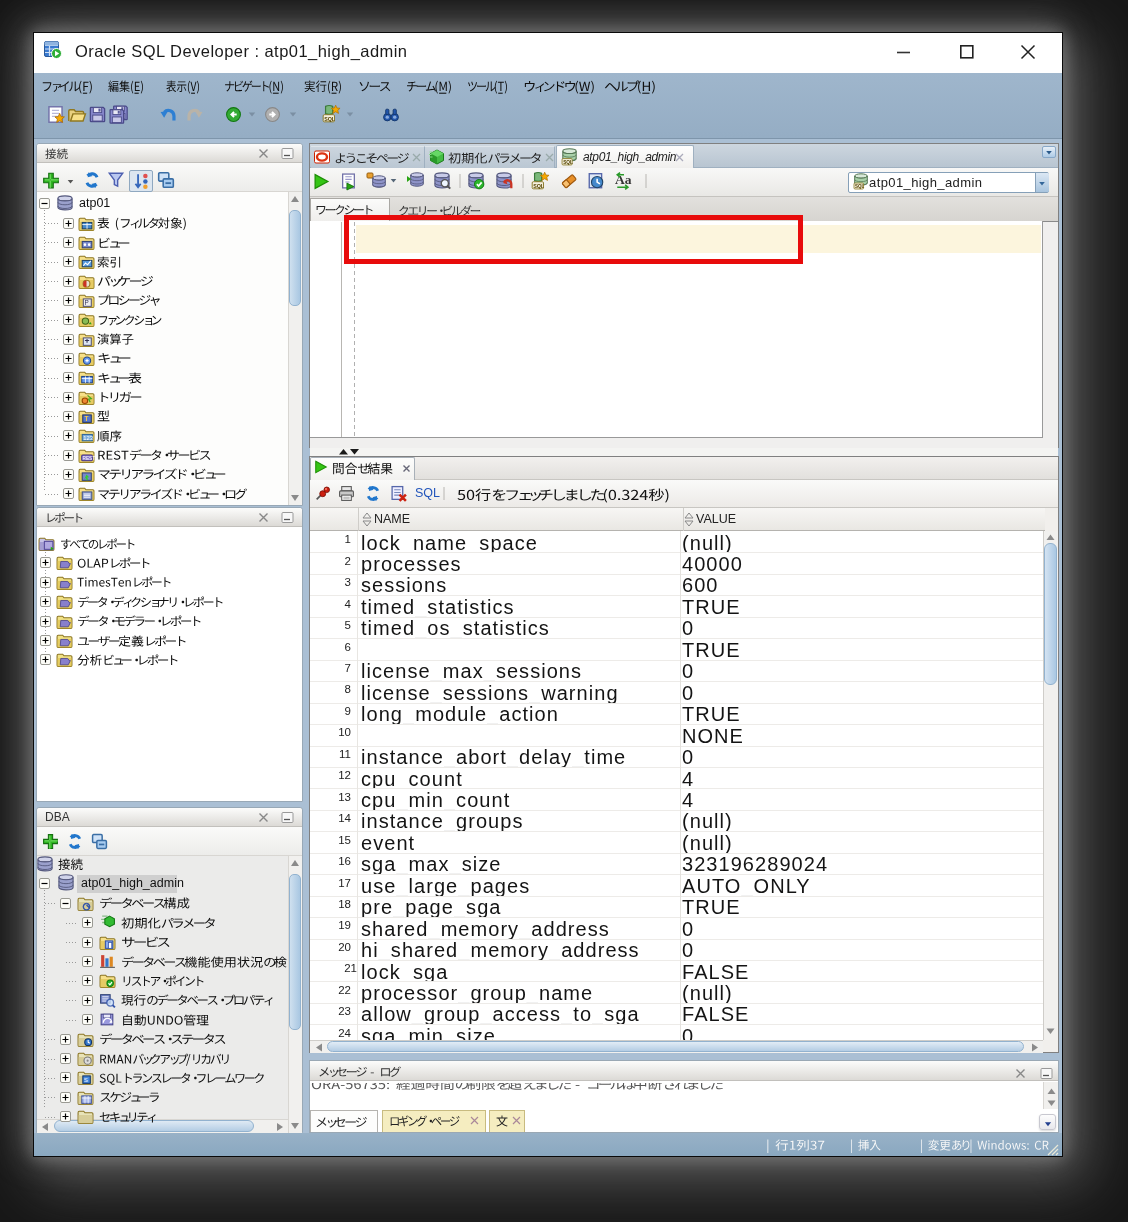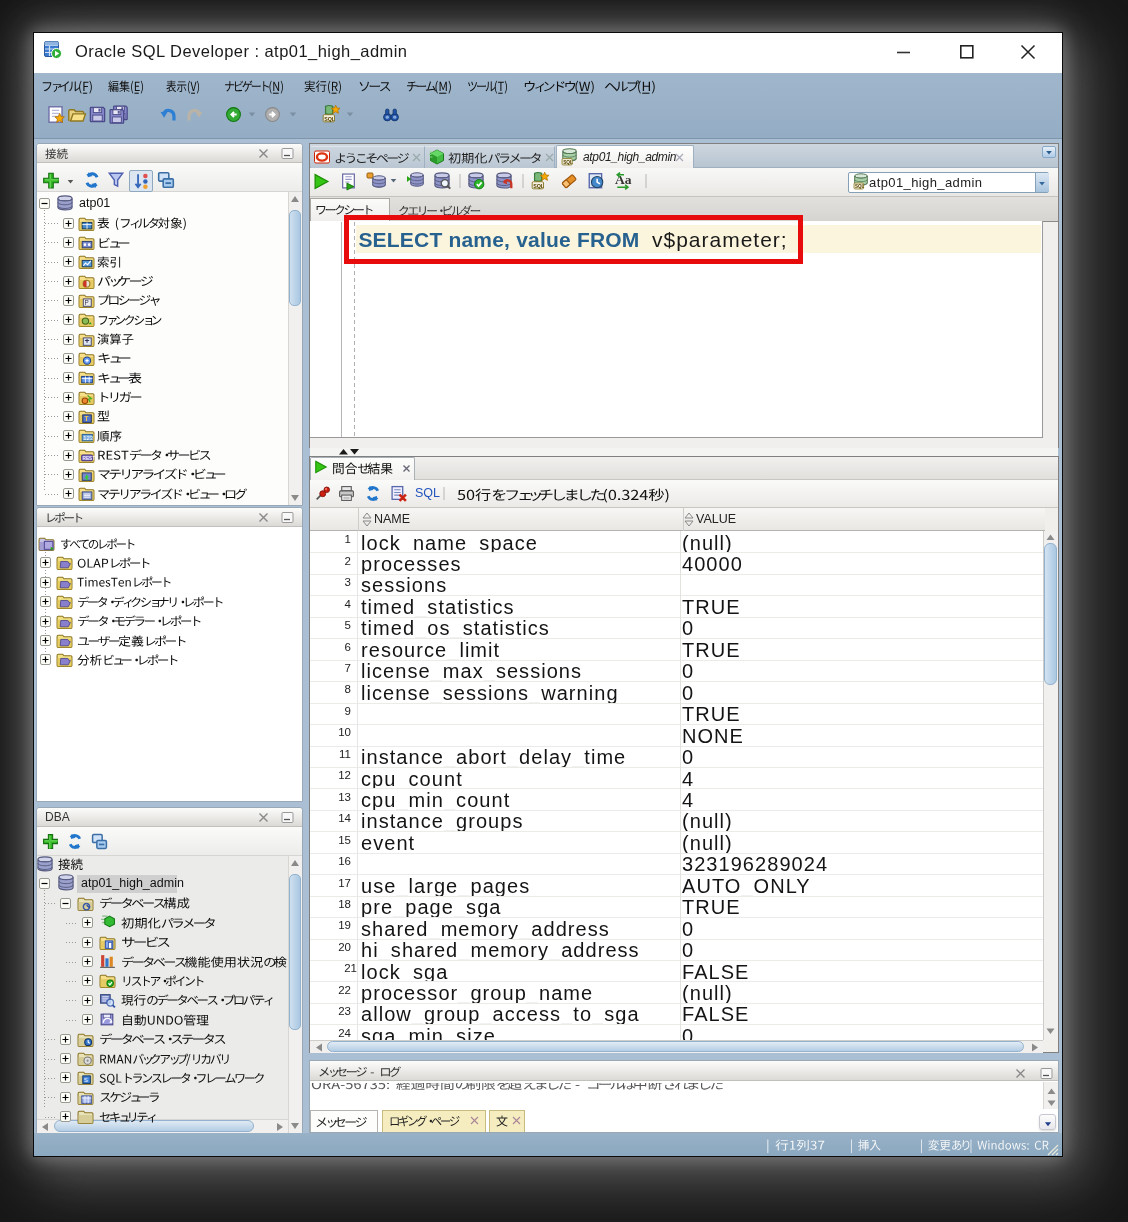--- a/index.html
+++ b/index.html
@@ -1501,21 +1501,20 @@
           <use href="#g3" x="4500"></use>
           <use href="#g128" x="5300"></use>
           <use href="#g16" x="6100"></use>
         </g>
       </svg></div>
     <div style="position:absolute;left:310px;top:221px;width:748px;height:227px;background:#f0efee;border-top:1px solid #8a8a8a;"></div>
     <div style="position:absolute;left:310px;top:221px;width:733px;height:217px;background:#ffffff;border-right:1px solid #999;border-bottom:1px solid #999;"></div>
     <div style="position:absolute;left:310px;top:222px;width:32px;height:215px;background:#ffffff;border-right:1px solid #b8b6b2;"></div>
     <div style="position:absolute;left:354px;top:222px;width:1px;height:215px;background-image:linear-gradient(#b0b0b0 55%,transparent 55%);background-size:1px 7px;"></div>
     <div style="position:absolute;left:356px;top:225px;width:685px;height:28px;background:#fcf5dd;"></div>
-    <div style="position:absolute;left:358.4px;top:240.5px;transform:translateY(-54%);font:normal 21px 'Liberation Sans',sans-serif;color:#1a1a1a;white-space:pre;line-height:normal;"><span style="color:#27618f;font-weight:bold;letter-spacing:0.2px">SELECT name, value FROM</span><span style="letter-spacing:1.0px;margin-left:12.4px">v$parameter;</span></div>
     <div style="position:absolute;left:344px;top:215px;width:459px;height:49px;border:5.5px solid #e80b0b;"></div>
     <div style="position:absolute;left:310px;top:448px;width:748px;height:8px;background:#f4f4f2;"></div>
     <svg style="position:absolute;left:339px;top:449px;overflow:visible;" width="20" height="6" viewBox="0 0 20 6">
       <path d="M4.5 0 L9 5.5 L0 5.5 Z" fill="#1a1a1a"></path>
       <path d="M11 0 L20 0 L15.5 5.5 Z" fill="#1a1a1a"></path>
     </svg>
     <div style="position:absolute;left:309px;top:456px;width:750px;height:597px;background:#f1efec;border:1px solid #808080;"></div>
     <div style="position:absolute;left:310px;top:457px;width:748px;height:23px;background:linear-gradient(#f2f0ee,#e2e0dd);border-bottom:1px solid #c8c6c2;"></div>
     <div style="position:absolute;left:310px;top:457px;width:105px;height:23px;background:linear-gradient(#fdfdfc,#f2f1ef);border:1px solid #a8b0b8;border-bottom:none;border-radius:2px 2px 0 0;"></div>
     <svg style="position:absolute;left:313px;top:460px;overflow:visible;" width="16" height="14" viewBox="0 0 16 16">
@@ -1604,42 +1603,43 @@
     <div style="position:absolute;left:351px;top:539.3px;transform:translateY(-54%);font:normal 11.5px 'Liberation Sans',sans-serif;color:#222;white-space:pre;line-height:normal;transform:translate(-100%,-54%);">1</div>
     <div style="position:absolute;left:361px;top:532.5px;width:320px;height:20px;overflow:hidden;font:20px 'Liberation Sans',sans-serif;letter-spacing:1.05px;color:#141414;line-height:21.5px;white-space:pre">lock_name_space</div>
     <div style="position:absolute;left:682px;top:532.5px;width:280px;height:20px;overflow:hidden;font:20px 'Liberation Sans',sans-serif;letter-spacing:1.05px;color:#141414;line-height:21.5px;white-space:pre">(null)</div>
     <div style="position:absolute;left:310px;top:552px;width:735px;height:1px;background:#edebe8;"></div>
     <div style="position:absolute;left:351px;top:560.75px;transform:translateY(-54%);font:normal 11.5px 'Liberation Sans',sans-serif;color:#222;white-space:pre;line-height:normal;transform:translate(-100%,-54%);">2</div>
     <div style="position:absolute;left:361px;top:554.0px;width:320px;height:20px;overflow:hidden;font:20px 'Liberation Sans',sans-serif;letter-spacing:1.05px;color:#141414;line-height:21.5px;white-space:pre">processes</div>
     <div style="position:absolute;left:682px;top:554.0px;width:280px;height:20px;overflow:hidden;font:20px 'Liberation Sans',sans-serif;letter-spacing:1.05px;color:#141414;line-height:21.5px;white-space:pre">40000</div>
     <div style="position:absolute;left:310px;top:574px;width:735px;height:1px;background:#edebe8;"></div>
     <div style="position:absolute;left:351px;top:582.1999999999999px;transform:translateY(-54%);font:normal 11.5px 'Liberation Sans',sans-serif;color:#222;white-space:pre;line-height:normal;transform:translate(-100%,-54%);">3</div>
     <div style="position:absolute;left:361px;top:575.4px;width:320px;height:20px;overflow:hidden;font:20px 'Liberation Sans',sans-serif;letter-spacing:1.05px;color:#141414;line-height:21.5px;white-space:pre">sessions</div>
+    <div style="position:absolute;left:682px;top:575.4px;width:280px;height:20px;overflow:hidden;font:20px 'Liberation Sans',sans-serif;letter-spacing:1.05px;color:#141414;line-height:21.5px;white-space:pre">600</div>
     <div style="position:absolute;left:310px;top:595px;width:735px;height:1px;background:#edebe8;"></div>
     <div style="position:absolute;left:351px;top:603.65px;transform:translateY(-54%);font:normal 11.5px 'Liberation Sans',sans-serif;color:#222;white-space:pre;line-height:normal;transform:translate(-100%,-54%);">4</div>
     <div style="position:absolute;left:361px;top:596.9px;width:320px;height:20px;overflow:hidden;font:20px 'Liberation Sans',sans-serif;letter-spacing:1.05px;color:#141414;line-height:21.5px;white-space:pre">timed_statistics</div>
     <div style="position:absolute;left:682px;top:596.9px;width:280px;height:20px;overflow:hidden;font:20px 'Liberation Sans',sans-serif;letter-spacing:1.05px;color:#141414;line-height:21.5px;white-space:pre">TRUE</div>
     <div style="position:absolute;left:310px;top:617px;width:735px;height:1px;background:#edebe8;"></div>
     <div style="position:absolute;left:351px;top:625.0999999999999px;transform:translateY(-54%);font:normal 11.5px 'Liberation Sans',sans-serif;color:#222;white-space:pre;line-height:normal;transform:translate(-100%,-54%);">5</div>
     <div style="position:absolute;left:361px;top:618.3px;width:320px;height:20px;overflow:hidden;font:20px 'Liberation Sans',sans-serif;letter-spacing:1.05px;color:#141414;line-height:21.5px;white-space:pre">timed_os_statistics</div>
     <div style="position:absolute;left:682px;top:618.3px;width:280px;height:20px;overflow:hidden;font:20px 'Liberation Sans',sans-serif;letter-spacing:1.05px;color:#141414;line-height:21.5px;white-space:pre">0</div>
     <div style="position:absolute;left:310px;top:638px;width:735px;height:1px;background:#edebe8;"></div>
     <div style="position:absolute;left:351px;top:646.55px;transform:translateY(-54%);font:normal 11.5px 'Liberation Sans',sans-serif;color:#222;white-space:pre;line-height:normal;transform:translate(-100%,-54%);">6</div>
-    <div style="position:absolute;left:361px;top:639.8px;width:320px;height:20px;overflow:hidden;font:20px 'Liberation Sans',sans-serif;letter-spacing:1.05px;color:#141414;line-height:21.5px;white-space:pre">resource_limit</div>
     <div style="position:absolute;left:682px;top:639.8px;width:280px;height:20px;overflow:hidden;font:20px 'Liberation Sans',sans-serif;letter-spacing:1.05px;color:#141414;line-height:21.5px;white-space:pre">TRUE</div>
     <div style="position:absolute;left:310px;top:660px;width:735px;height:1px;background:#edebe8;"></div>
     <div style="position:absolute;left:351px;top:668.0px;transform:translateY(-54%);font:normal 11.5px 'Liberation Sans',sans-serif;color:#222;white-space:pre;line-height:normal;transform:translate(-100%,-54%);">7</div>
     <div style="position:absolute;left:361px;top:661.2px;width:320px;height:20px;overflow:hidden;font:20px 'Liberation Sans',sans-serif;letter-spacing:1.05px;color:#141414;line-height:21.5px;white-space:pre">license_max_sessions</div>
     <div style="position:absolute;left:682px;top:661.2px;width:280px;height:20px;overflow:hidden;font:20px 'Liberation Sans',sans-serif;letter-spacing:1.05px;color:#141414;line-height:21.5px;white-space:pre">0</div>
     <div style="position:absolute;left:310px;top:681px;width:735px;height:1px;background:#edebe8;"></div>
     <div style="position:absolute;left:351px;top:689.4499999999999px;transform:translateY(-54%);font:normal 11.5px 'Liberation Sans',sans-serif;color:#222;white-space:pre;line-height:normal;transform:translate(-100%,-54%);">8</div>
     <div style="position:absolute;left:361px;top:682.6px;width:320px;height:20px;overflow:hidden;font:20px 'Liberation Sans',sans-serif;letter-spacing:1.05px;color:#141414;line-height:21.5px;white-space:pre">license_sessions_warning</div>
     <div style="position:absolute;left:682px;top:682.6px;width:280px;height:20px;overflow:hidden;font:20px 'Liberation Sans',sans-serif;letter-spacing:1.05px;color:#141414;line-height:21.5px;white-space:pre">0</div>
     <div style="position:absolute;left:310px;top:703px;width:735px;height:1px;background:#edebe8;"></div>
     <div style="position:absolute;left:351px;top:710.9px;transform:translateY(-54%);font:normal 11.5px 'Liberation Sans',sans-serif;color:#222;white-space:pre;line-height:normal;transform:translate(-100%,-54%);">9</div>
+    <div style="position:absolute;left:361px;top:704.1px;width:320px;height:20px;overflow:hidden;font:20px 'Liberation Sans',sans-serif;letter-spacing:1.05px;color:#141414;line-height:21.5px;white-space:pre">long_module_action</div>
     <div style="position:absolute;left:682px;top:704.1px;width:280px;height:20px;overflow:hidden;font:20px 'Liberation Sans',sans-serif;letter-spacing:1.05px;color:#141414;line-height:21.5px;white-space:pre">TRUE</div>
     <div style="position:absolute;left:310px;top:724px;width:735px;height:1px;background:#edebe8;"></div>
     <div style="position:absolute;left:351px;top:732.3499999999999px;transform:translateY(-54%);font:normal 11.5px 'Liberation Sans',sans-serif;color:#222;white-space:pre;line-height:normal;transform:translate(-100%,-54%);">10</div>
     <div style="position:absolute;left:682px;top:725.5px;width:280px;height:20px;overflow:hidden;font:20px 'Liberation Sans',sans-serif;letter-spacing:1.05px;color:#141414;line-height:21.5px;white-space:pre">NONE</div>
     <div style="position:absolute;left:310px;top:746px;width:735px;height:1px;background:#edebe8;"></div>
     <div style="position:absolute;left:351px;top:753.8px;transform:translateY(-54%);font:normal 11.5px 'Liberation Sans',sans-serif;color:#222;white-space:pre;line-height:normal;transform:translate(-100%,-54%);">11</div>
     <div style="position:absolute;left:361px;top:747.0px;width:320px;height:20px;overflow:hidden;font:20px 'Liberation Sans',sans-serif;letter-spacing:1.05px;color:#141414;line-height:21.5px;white-space:pre">instance_abort_delay_time</div>
     <div style="position:absolute;left:682px;top:747.0px;width:280px;height:20px;overflow:hidden;font:20px 'Liberation Sans',sans-serif;letter-spacing:1.05px;color:#141414;line-height:21.5px;white-space:pre">0</div>
     <div style="position:absolute;left:310px;top:767px;width:735px;height:1px;background:#edebe8;"></div>
     <div style="position:absolute;left:351px;top:775.25px;transform:translateY(-54%);font:normal 11.5px 'Liberation Sans',sans-serif;color:#222;white-space:pre;line-height:normal;transform:translate(-100%,-54%);">12</div>
@@ -1652,20 +1652,21 @@
     <div style="position:absolute;left:310px;top:810px;width:735px;height:1px;background:#edebe8;"></div>
     <div style="position:absolute;left:351px;top:818.1499999999999px;transform:translateY(-54%);font:normal 11.5px 'Liberation Sans',sans-serif;color:#222;white-space:pre;line-height:normal;transform:translate(-100%,-54%);">14</div>
     <div style="position:absolute;left:361px;top:811.3px;width:320px;height:20px;overflow:hidden;font:20px 'Liberation Sans',sans-serif;letter-spacing:1.05px;color:#141414;line-height:21.5px;white-space:pre">instance_groups</div>
     <div style="position:absolute;left:682px;top:811.3px;width:280px;height:20px;overflow:hidden;font:20px 'Liberation Sans',sans-serif;letter-spacing:1.05px;color:#141414;line-height:21.5px;white-space:pre">(null)</div>
     <div style="position:absolute;left:310px;top:831px;width:735px;height:1px;background:#edebe8;"></div>
     <div style="position:absolute;left:351px;top:839.5999999999999px;transform:translateY(-54%);font:normal 11.5px 'Liberation Sans',sans-serif;color:#222;white-space:pre;line-height:normal;transform:translate(-100%,-54%);">15</div>
     <div style="position:absolute;left:361px;top:832.8px;width:320px;height:20px;overflow:hidden;font:20px 'Liberation Sans',sans-serif;letter-spacing:1.05px;color:#141414;line-height:21.5px;white-space:pre">event</div>
     <div style="position:absolute;left:682px;top:832.8px;width:280px;height:20px;overflow:hidden;font:20px 'Liberation Sans',sans-serif;letter-spacing:1.05px;color:#141414;line-height:21.5px;white-space:pre">(null)</div>
     <div style="position:absolute;left:310px;top:853px;width:735px;height:1px;background:#edebe8;"></div>
     <div style="position:absolute;left:351px;top:861.05px;transform:translateY(-54%);font:normal 11.5px 'Liberation Sans',sans-serif;color:#222;white-space:pre;line-height:normal;transform:translate(-100%,-54%);">16</div>
+    <div style="position:absolute;left:361px;top:854.2px;width:320px;height:20px;overflow:hidden;font:20px 'Liberation Sans',sans-serif;letter-spacing:1.05px;color:#141414;line-height:21.5px;white-space:pre">sga_max_size</div>
     <div style="position:absolute;left:682px;top:854.2px;width:280px;height:20px;overflow:hidden;font:20px 'Liberation Sans',sans-serif;letter-spacing:1.05px;color:#141414;line-height:21.5px;white-space:pre">323196289024</div>
     <div style="position:absolute;left:310px;top:874px;width:735px;height:1px;background:#edebe8;"></div>
     <div style="position:absolute;left:351px;top:882.5px;transform:translateY(-54%);font:normal 11.5px 'Liberation Sans',sans-serif;color:#222;white-space:pre;line-height:normal;transform:translate(-100%,-54%);">17</div>
     <div style="position:absolute;left:682px;top:875.7px;width:280px;height:20px;overflow:hidden;font:20px 'Liberation Sans',sans-serif;letter-spacing:1.05px;color:#141414;line-height:21.5px;white-space:pre">AUTO_ONLY</div>
     <div style="position:absolute;left:361px;top:875.7px;width:320px;height:20px;overflow:hidden;font:20px 'Liberation Sans',sans-serif;letter-spacing:1.05px;color:#141414;line-height:21.5px;white-space:pre">use_large_pages</div>
     <div style="position:absolute;left:310px;top:896px;width:735px;height:1px;background:#edebe8;"></div>
     <div style="position:absolute;left:351px;top:903.9499999999999px;transform:translateY(-54%);font:normal 11.5px 'Liberation Sans',sans-serif;color:#222;white-space:pre;line-height:normal;transform:translate(-100%,-54%);">18</div>
     <div style="position:absolute;left:361px;top:897.1px;width:320px;height:20px;overflow:hidden;font:20px 'Liberation Sans',sans-serif;letter-spacing:1.05px;color:#141414;line-height:21.5px;white-space:pre">pre_page_sga</div>
     <div style="position:absolute;left:682px;top:897.1px;width:280px;height:20px;overflow:hidden;font:20px 'Liberation Sans',sans-serif;letter-spacing:1.05px;color:#141414;line-height:21.5px;white-space:pre">TRUE</div>
     <div style="position:absolute;left:310px;top:917px;width:735px;height:1px;background:#edebe8;"></div>

